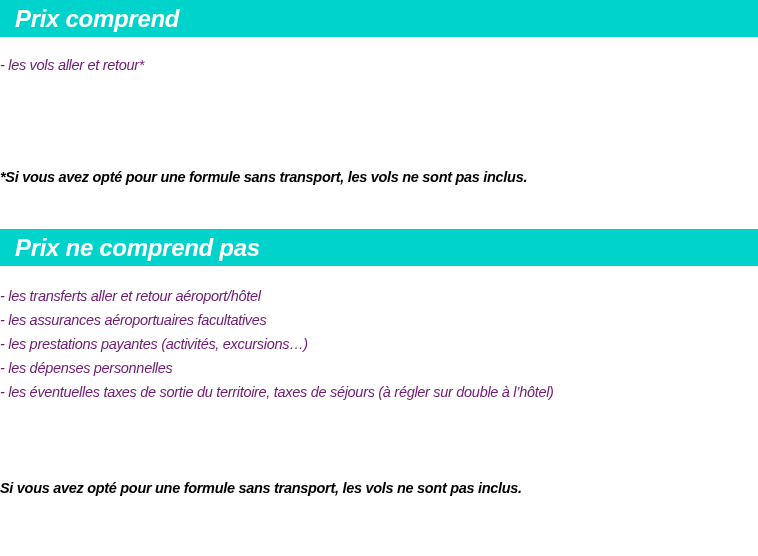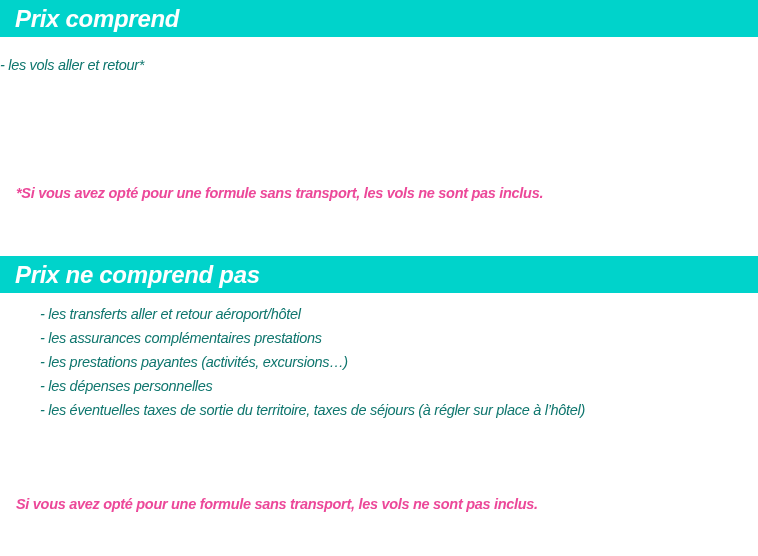--- a/index.html
+++ b/index.html
@@ -2,38 +2,38 @@
 <html><head>
 <meta charset="utf-8">
 <style>
   html, body { margin:0; padding:0; background:#ffffff; }
   body { width:758px; height:556px; overflow:hidden; position:relative;
          font-family:"Liberation Sans", "DejaVu Sans", sans-serif; color:#444444; }
   .bar { position:absolute; left:0; width:758px; height:37px; background:#00d3cb; }
   .bar h2 { margin:0; position:absolute; left:15px; top:0; height:37px; line-height:37px;
             font-size:24px; font-style:italic; font-weight:bold; color:#ffffff; letter-spacing:-0.3px; }
   .list { position:absolute; left:0; margin:0; padding:0; list-style:none; }
-  .list li { height:24px; line-height:24px; font-size:14.5px; font-style:italic; color:#0f766e; letter-spacing:-0.3px; white-space:nowrap; }
-  .note { position:absolute; left:0; margin:16px; font-size:14.5px; font-style:italic; font-weight:bold;
-          color:#ec4899; letter-spacing:-0.3px; white-space:nowrap; line-height:24px; }
+  .list li { height:24px; line-height:24px; font-size:14.5px; font-style:italic; color:#701a75; letter-spacing:-0.3px; white-space:nowrap; }
+  .note { position:absolute; left:0; margin:0; font-size:14.5px; font-style:italic; font-weight:bold;
+          color:#000000; letter-spacing:-0.3px; white-space:nowrap; line-height:24px; }
 </style>
 </head>
 <body>
 
 <div class="bar" style="top:0;">
   <h2>Prix comprend</h2>
 </div>
 <ul class="list" style="top:53px;">
   <li>- les vols aller et retour*</li>
 </ul>
 <p class="note" style="top:165px;">*Si vous avez opté pour une formule sans transport, les vols ne sont pas inclus.</p>
 
-<div class="bar" style="top:256px;text-decoration:underline;">
+<div class="bar" style="top:229px;text-decoration:underline;">
   <h2>Prix ne comprend pas</h2>
 </div>
-<ul class="list" style="top:302px;margin-left:40px;">
+<ul class="list" style="top:284px;">
   <li>- les transferts aller et retour aéroport/hôtel</li>
-  <li>- les assurances complémentaires prestations</li>
+  <li>- les assurances aéroportuaires facultatives</li>
   <li>- les prestations payantes (activités, excursions…)</li>
   <li>- les dépenses personnelles</li>
-  <li>- les éventuelles taxes de sortie du territoire, taxes de séjours (à régler sur place à l’hôtel)</li>
+  <li>- les éventuelles taxes de sortie du territoire, taxes de séjours (à régler sur double à l’hôtel)</li>
 </ul>
 <p class="note" style="top:476px;">Si vous avez opté pour une formule sans transport, les vols ne sont pas inclus.</p>
 
 </body></html>

